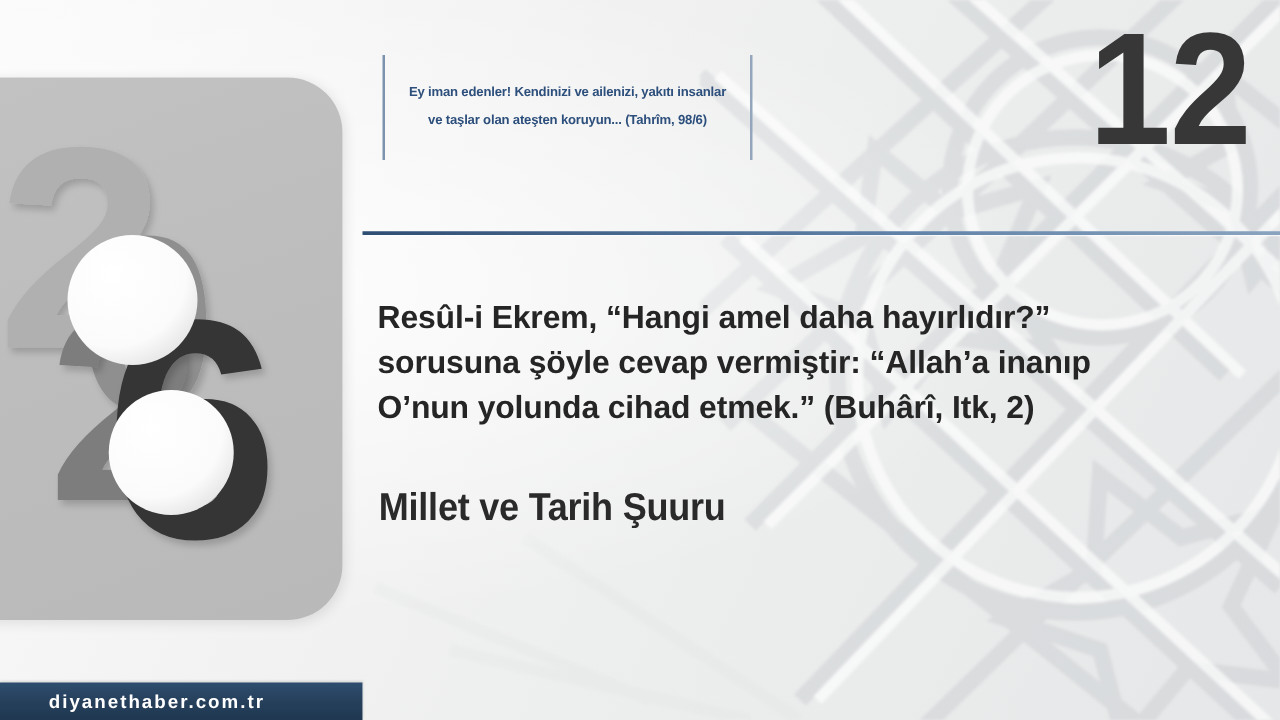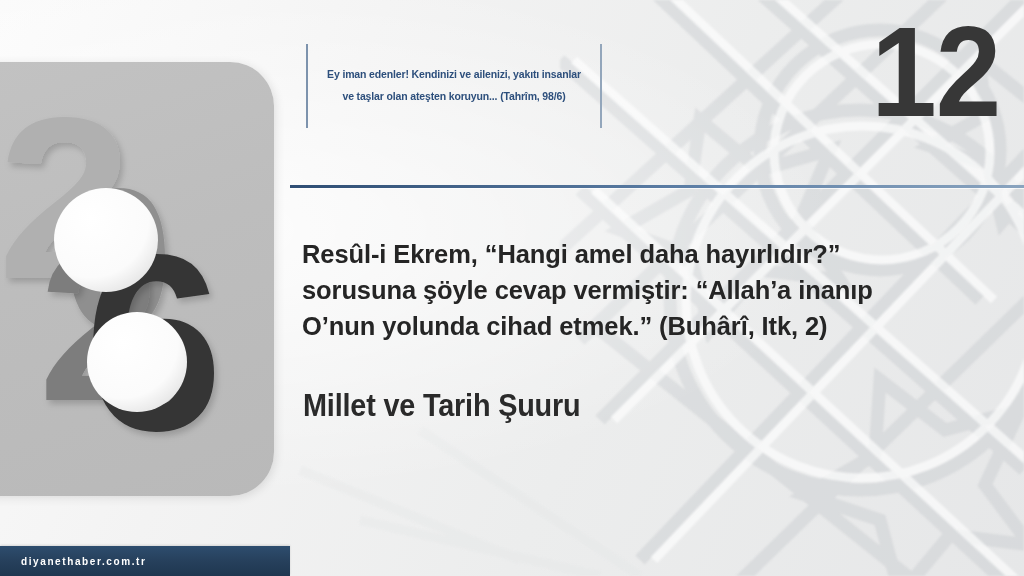--- a/index.html
+++ b/index.html
@@ -111,22 +111,22 @@
   }
 
   
   .url-bar{
     position:absolute;left:0;bottom:0;width:290px;height:30px;
     background:linear-gradient(to bottom,#2e4d6e 0%,#26405c 50%,#1f3750 100%);
     display:flex;align-items:center;
     box-shadow:0 -1px 2px rgba(0,0,0,.12);
   }
   .url-text{
-    color:#ffffff;font-size:10px;font-weight:bold;
-    letter-spacing:1.6px;margin-left:21px;
+    color:#ffffff;font-size:15px;font-weight:bold;
+    letter-spacing:1.6px;margin-left:39px;
   }
 </style>
 </head>
 <body>
 
 <div id="page">
 
   <div class="bg-base"></div>
 
   <svg class="bg-pattern" width="1024" height="576" viewBox="0 0 1024 576">

